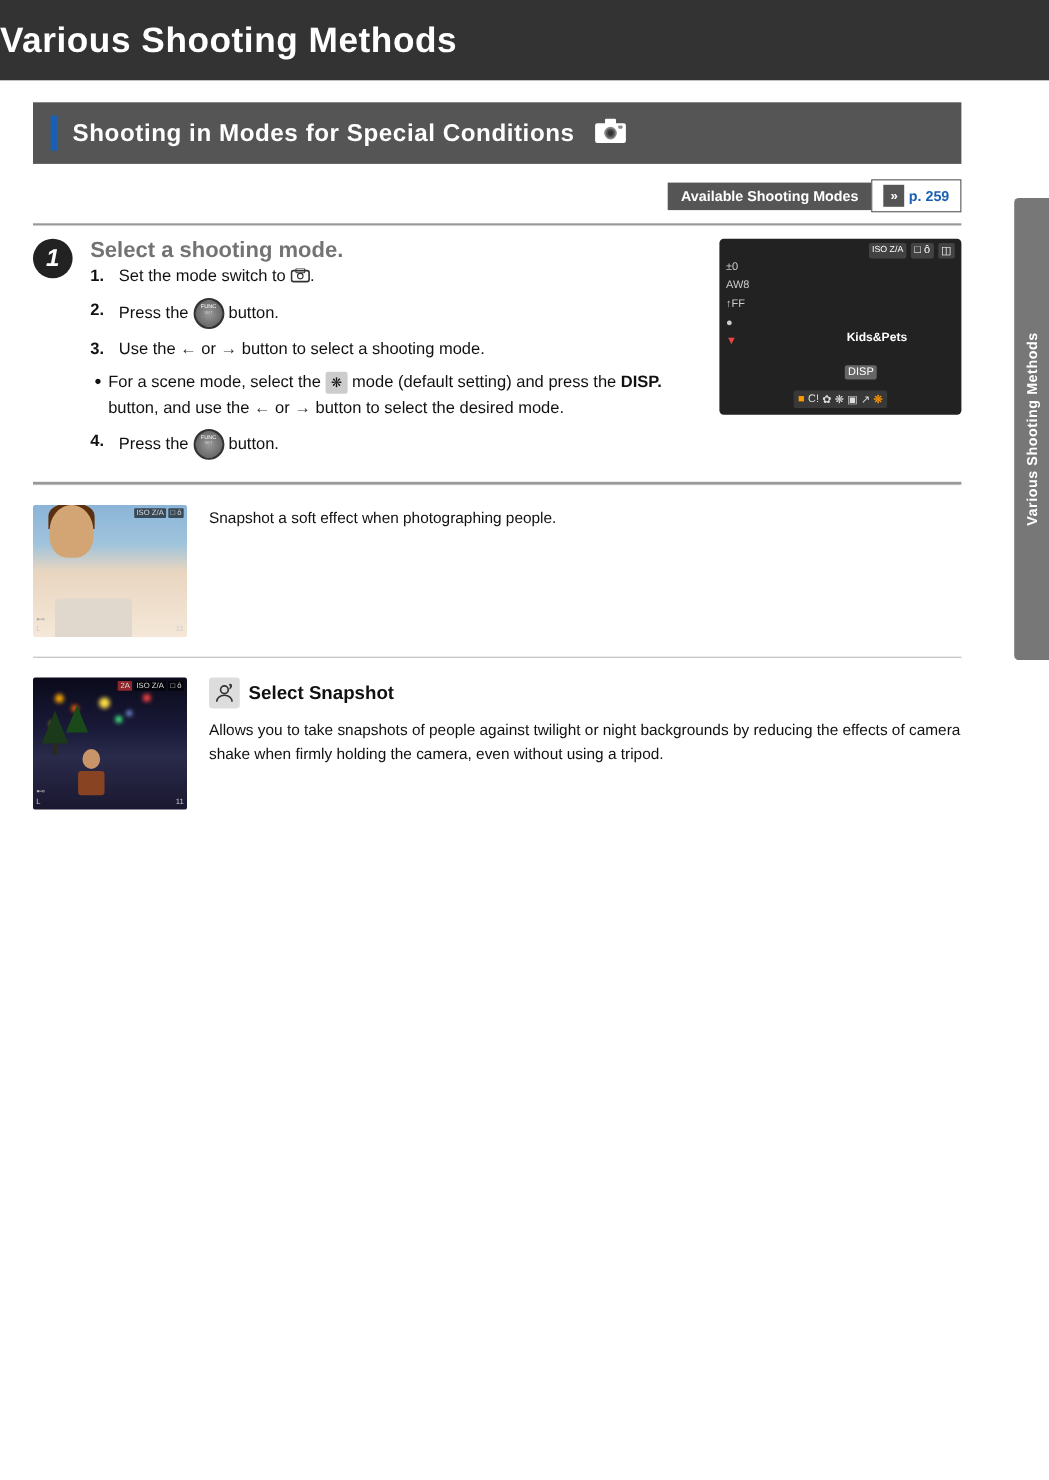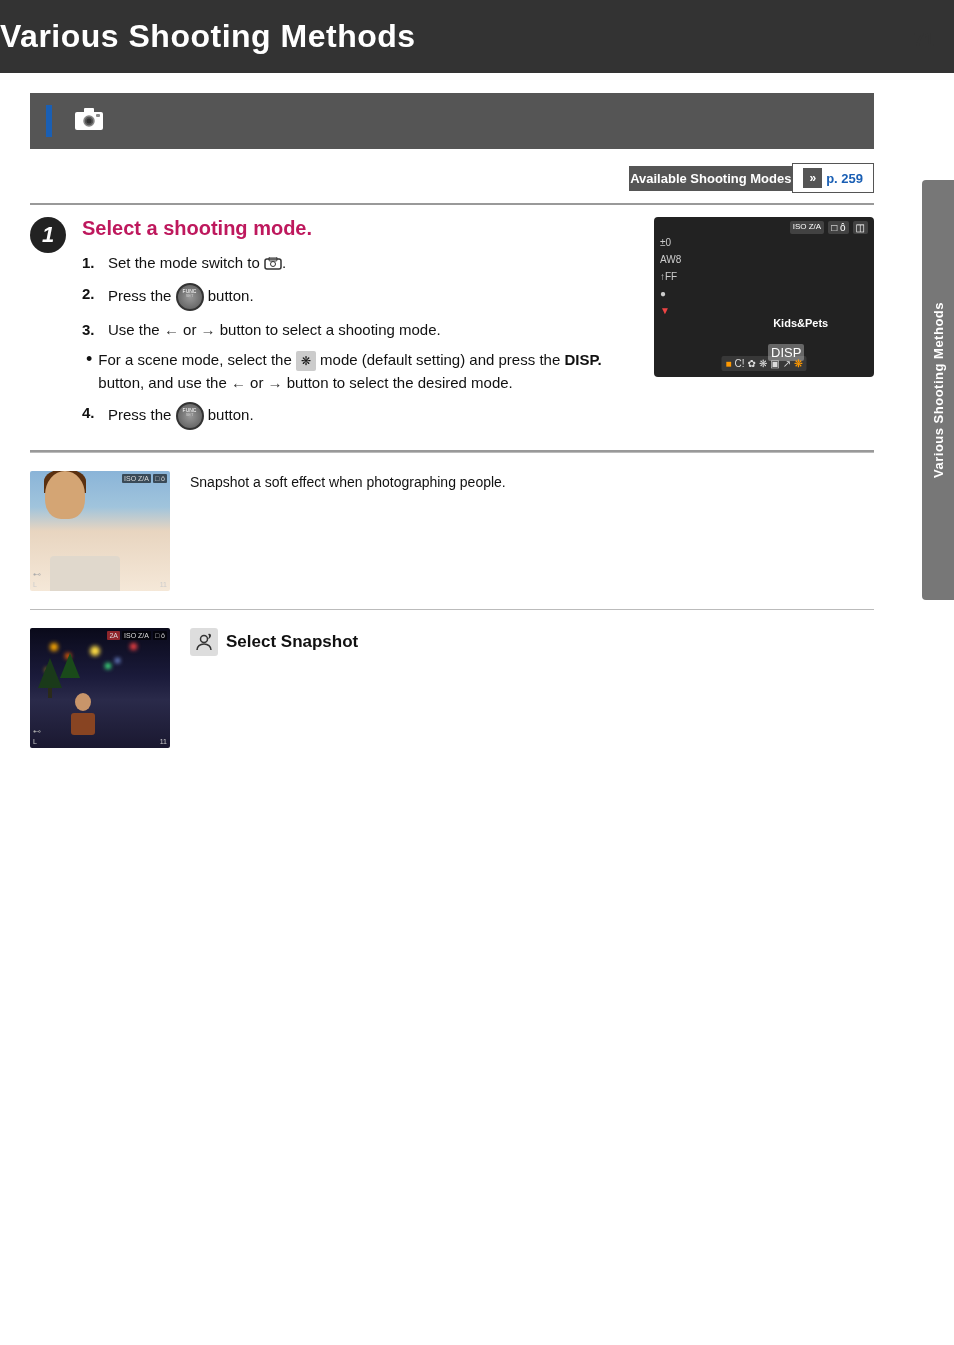--- a/index.html
+++ b/index.html
@@ -105,21 +105,21 @@
       display: flex;
       justify-content: flex-end;
       align-items: center;
       margin: 14px 0 10px 0;
       gap: 0;
     }
     .modes-label {
       background: #555;
       color: #fff;
       font-size: 13px;
-      padding: 5px 1px;
+      padding: 5px 12px;
       font-weight: bold;
     }
     .modes-link {
       background: #fff;
       border: 1px solid #555;
       display: flex;
       align-items: center;
       gap: 4px;
       padding: 4px 10px;
     }
@@ -168,22 +168,21 @@
       font-size: 22px;
       font-weight: 900;
       font-style: italic;
     }
     .step-content {
       flex: 1;
     }
     .step-title {
       font-size: 20px;
       font-weight: 900;
-      color: #be185d;
-      margin-bottom: 12px;
+      color: #737373;
     }
     .step-image {
       float: right;
       width: 220px;
       margin-left: 16px;
       margin-bottom: 8px;
     }
     .camera-screen-sim {
       width: 220px;
       height: 160px;
@@ -213,21 +212,21 @@
       bottom: 32px;
       left: 50%;
       transform: translateX(-20%);
       color: #fff;
       font-size: 11px;
       font-weight: bold;
     }
     .disp-badge {
       background: #666;
       color: #fff;
-      font-size: 13px;
+      font-size: 10px;
       padding: 1px 3px;
       border-radius: 2px;
       margin-left: 4px;
     }
     .camera-screen-sim .mode-icons-row {
       position: absolute;
       bottom: 6px;
       left: 50%;
       transform: translateX(-50%);
       display: flex;
@@ -453,20 +452,21 @@
 </div>
 
 <div class="page-title-section">
   <div class="page-title">Various Shooting Methods</div>
 </div>
 
 <div class="main-content">
 
   <div class="section-header">
     <div class="section-header-bar"></div>
+    <span class="section-title">Shooting in Modes for Special Conditions</span>
 
     <span style="margin-left:8px;">
       <svg width="30" height="24" viewBox="0 0 30 24" fill="none" xmlns="http://www.w3.org/2000/svg">
         <rect x="1" y="5" width="28" height="18" rx="2" fill="white"></rect>
         <rect x="10" y="1" width="10" height="6" rx="1" fill="white"></rect>
         <circle cx="15" cy="14" r="5" fill="#555" stroke="#888" stroke-width="1.5"></circle>
         <circle cx="15" cy="14" r="2.5" fill="#333"></circle>
         <rect x="22" y="7" width="4" height="3" rx="1" fill="#888"></rect>
       </svg>
     </span>
@@ -500,21 +500,21 @@
             </div>
 
             <div class="left-panel">
               <span class="left-panel-item">±0</span>
               <span class="left-panel-item">AW8</span>
               <span class="left-panel-item">↑FF</span>
               <span class="left-panel-item">●</span>
               <span class="left-panel-item" style="color:#e44;">▼</span>
             </div>
 
-            <div style="position:absolute; bottom:16px; left:110px; display:flex; align-items:center;">
+            <div style="position:absolute; bottom:32px; left:110px; display:flex; align-items:center;">
               <span class="kids-pets-label" style="color:#fff; font-size:11px; font-weight:bold;">Kids&amp;Pets</span>
               <span class="disp-badge">DISP</span>
             </div>
 
             <div class="mode-icons-row">
               <span class="mode-icon-item active">■</span>
               <span class="mode-icon-item">C!</span>
               <span class="mode-icon-item">✿</span>
               <span class="mode-icon-item">❋</span>
               <span class="mode-icon-item">▣</span>
@@ -633,16 +633,17 @@
       <div class="mode-card-title">
         <div class="mode-icon-box">
           <svg width="22" height="22" viewBox="0 0 22 22" fill="none">
             <circle cx="11" cy="8" r="3.5" stroke="#333" stroke-width="1.5" fill="none"></circle>
             <path d="M4 19c0-3.5 3-6 7-6s7 2.5 7 6" stroke="#333" stroke-width="1.5" fill="none"></path>
             <path d="M15 3 Q17 5 15 8 Q18 7 18 4 Q17 2 15 3Z" fill="#333"></path>
           </svg>
         </div>
         <span>Select Snapshot</span>
       </div>
+      <div class="mode-card-desc">Allows you to take snapshots of people against twilight or night backgrounds by reducing the effects of camera shake when firmly holding the camera, even without using a tripod.</div>
     </div>
   </div>
 
 </div>
 
 </body></html>

